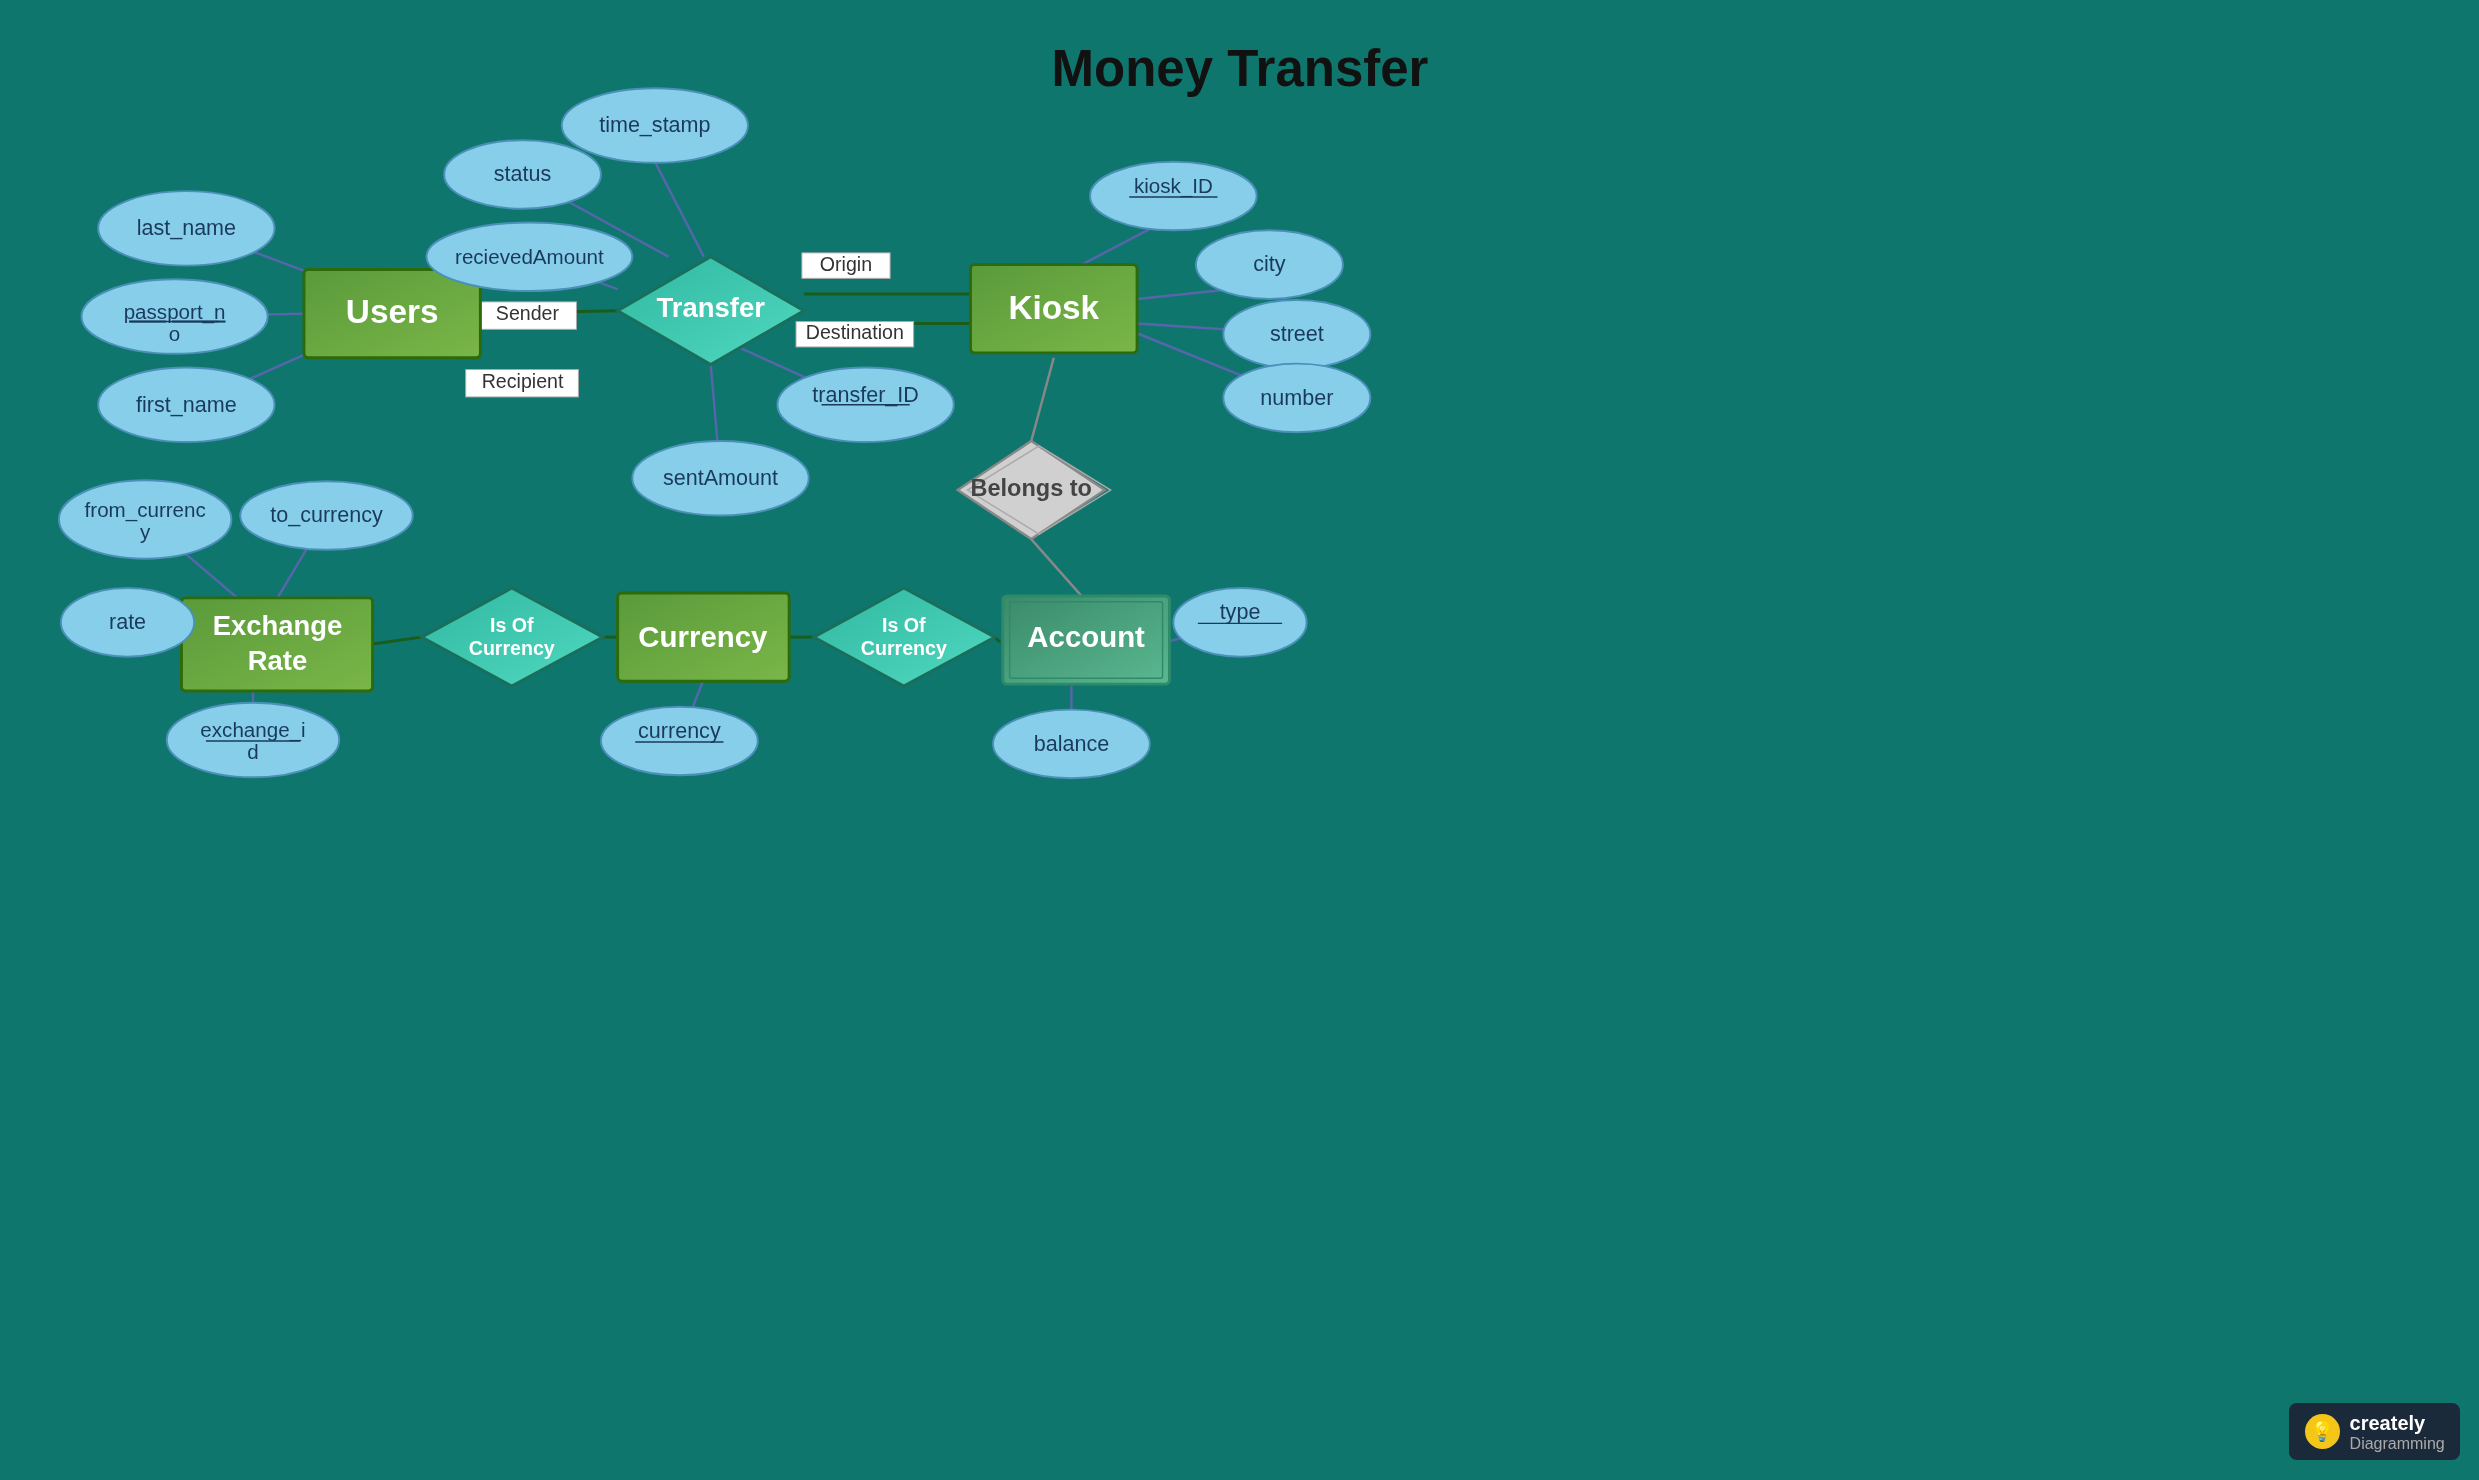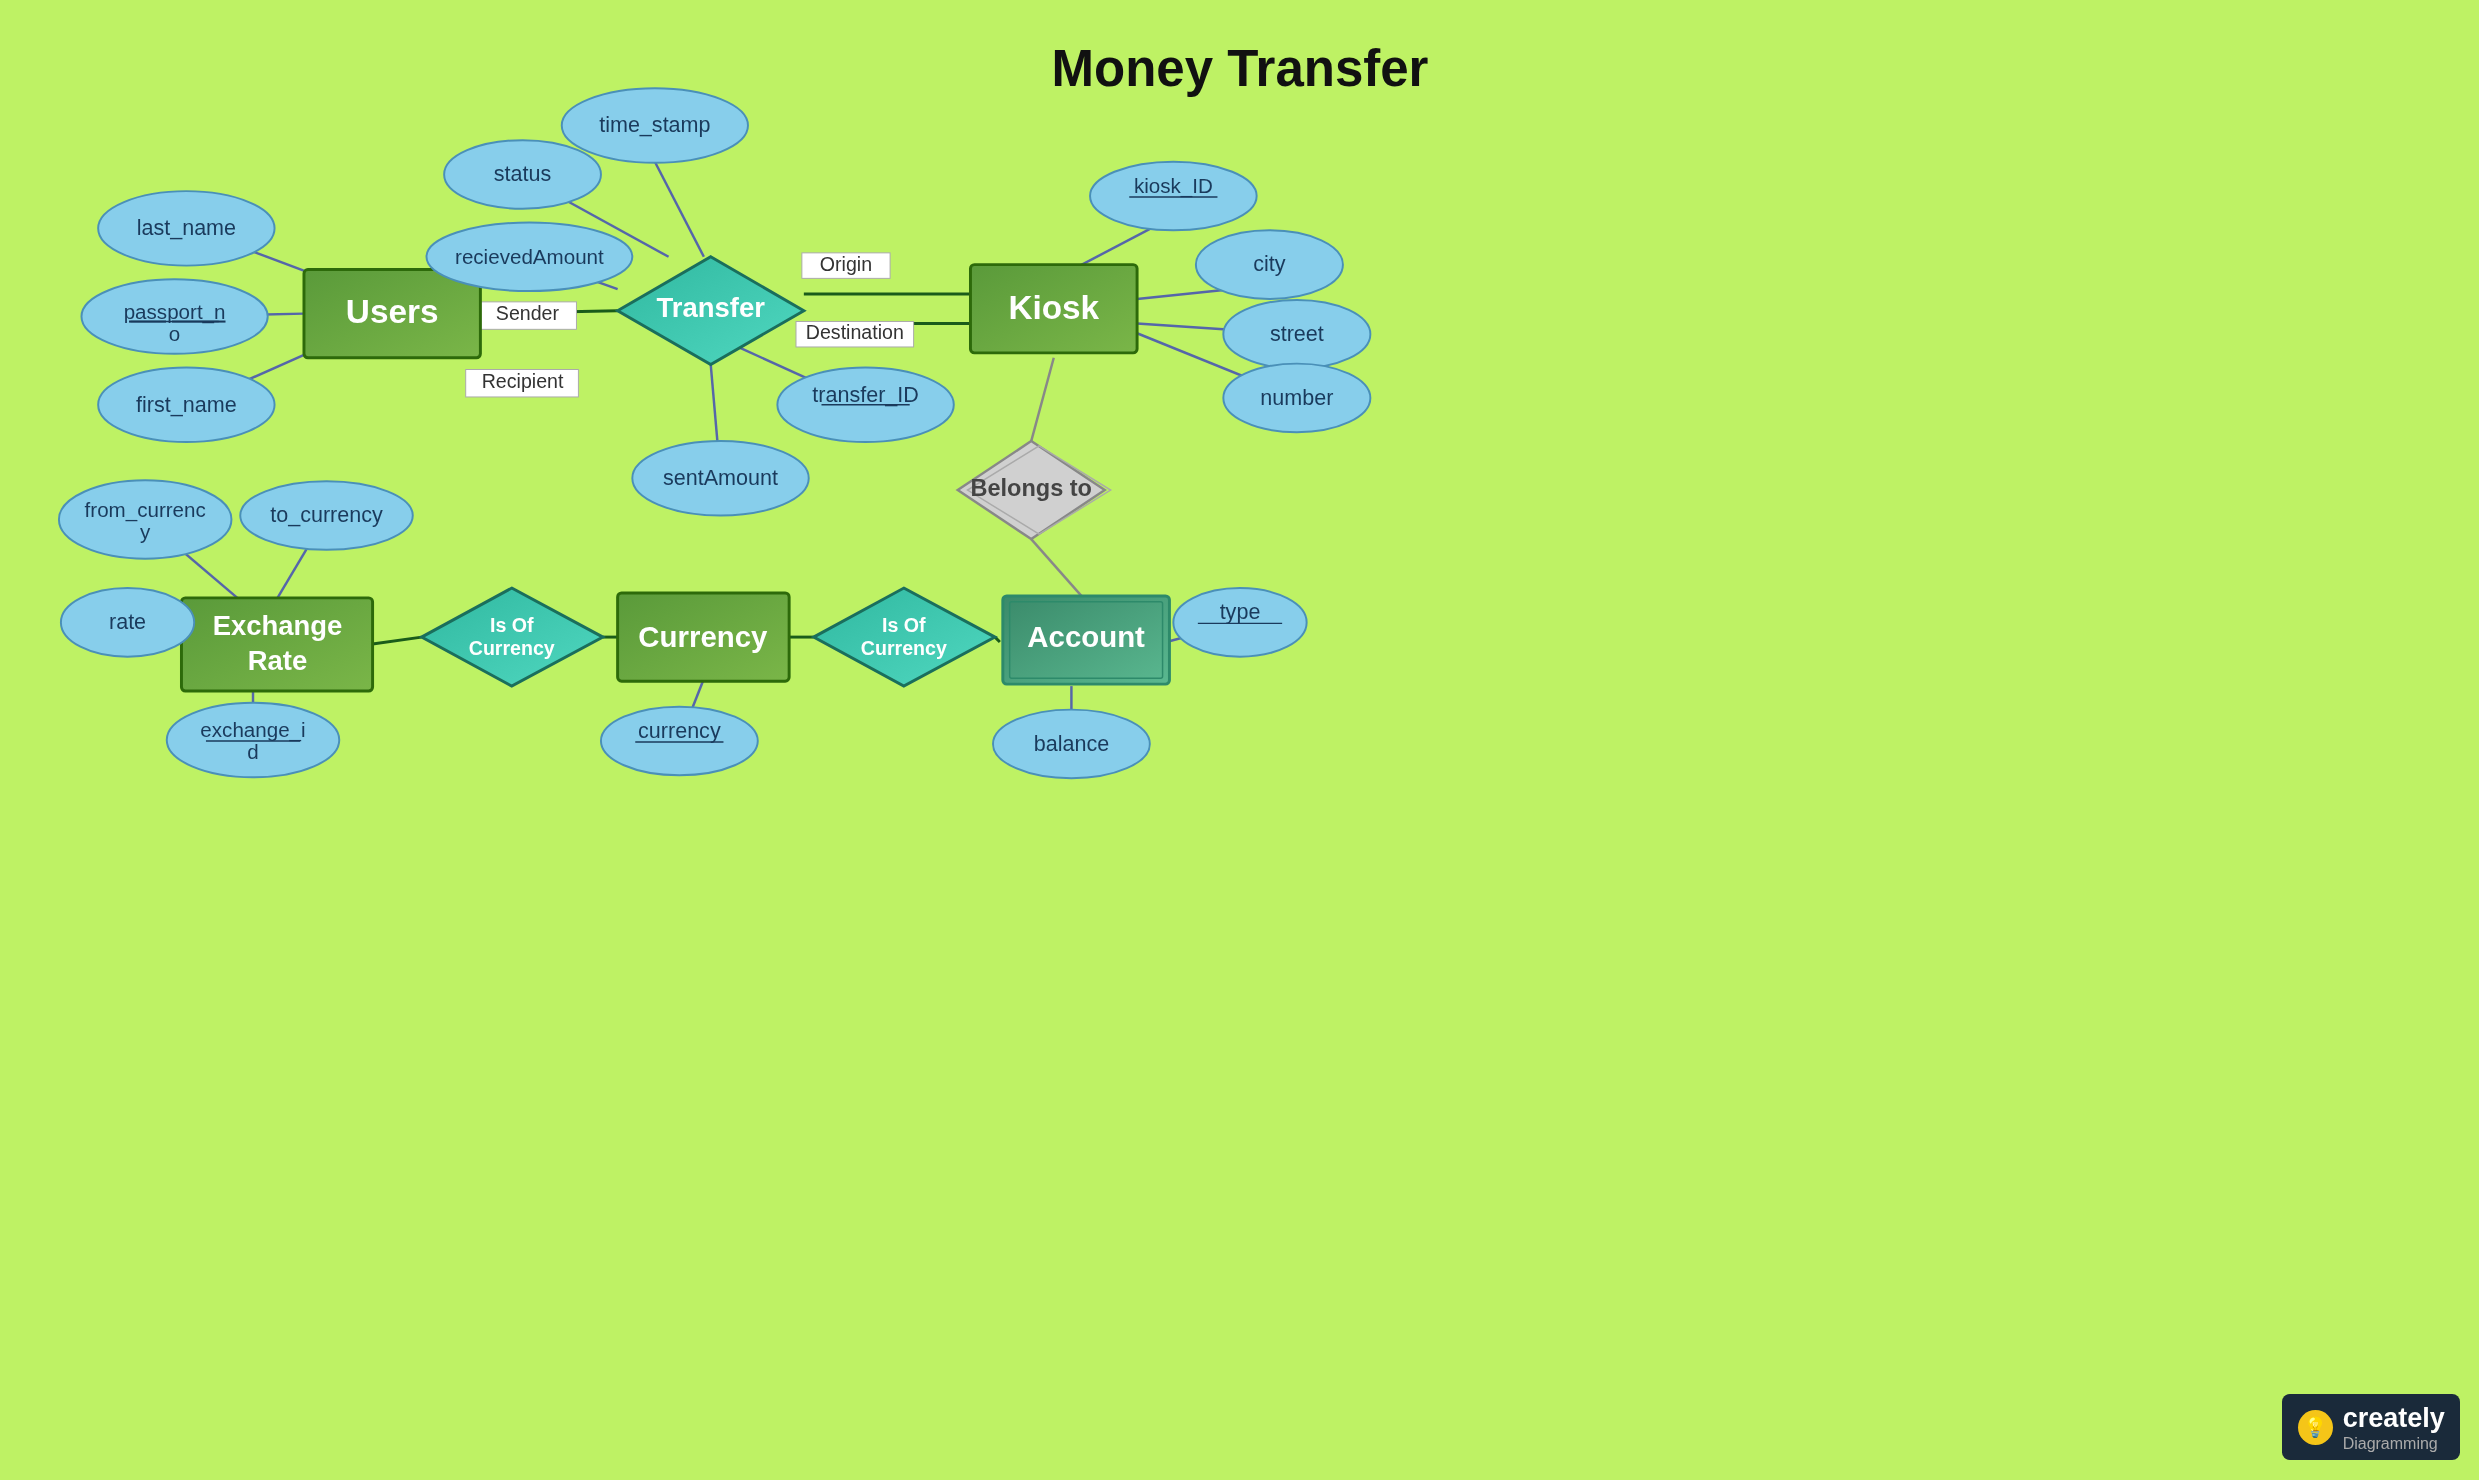--- a/index.html
+++ b/index.html
@@ -8,21 +8,21 @@
       font-family: Arial, sans-serif;
       width: 2480px;
       height: 1480px;
       overflow: hidden;
       position: relative;
     }
     #diagram-container {
       width: 2480px;
       height: 1480px;
       position: relative;
-      background: #bef264;
+      background: #0f766e;
     }
     h1 {
       text-align: center;
       font-size: 51px;
       font-weight: bold;
       color: #111;
       padding-top: 39px;
       position: absolute;
       width: 100%;
       top: 0;
@@ -51,21 +51,21 @@
       height: 35px;
       background: #f5c518;
       border-radius: 50%;
       display: flex;
       align-items: center;
       justify-content: center;
       font-size: 19.6px;
     }
     .watermark-text {
       color: white;
-      font-size: 27px;
+      font-size: 20px;
       font-weight: bold;
       line-height: 1.2;
     }
     .watermark-sub {
       color: #aaa;
       font-size: 16px;
     }
   </style>
 </head>
 <body>

